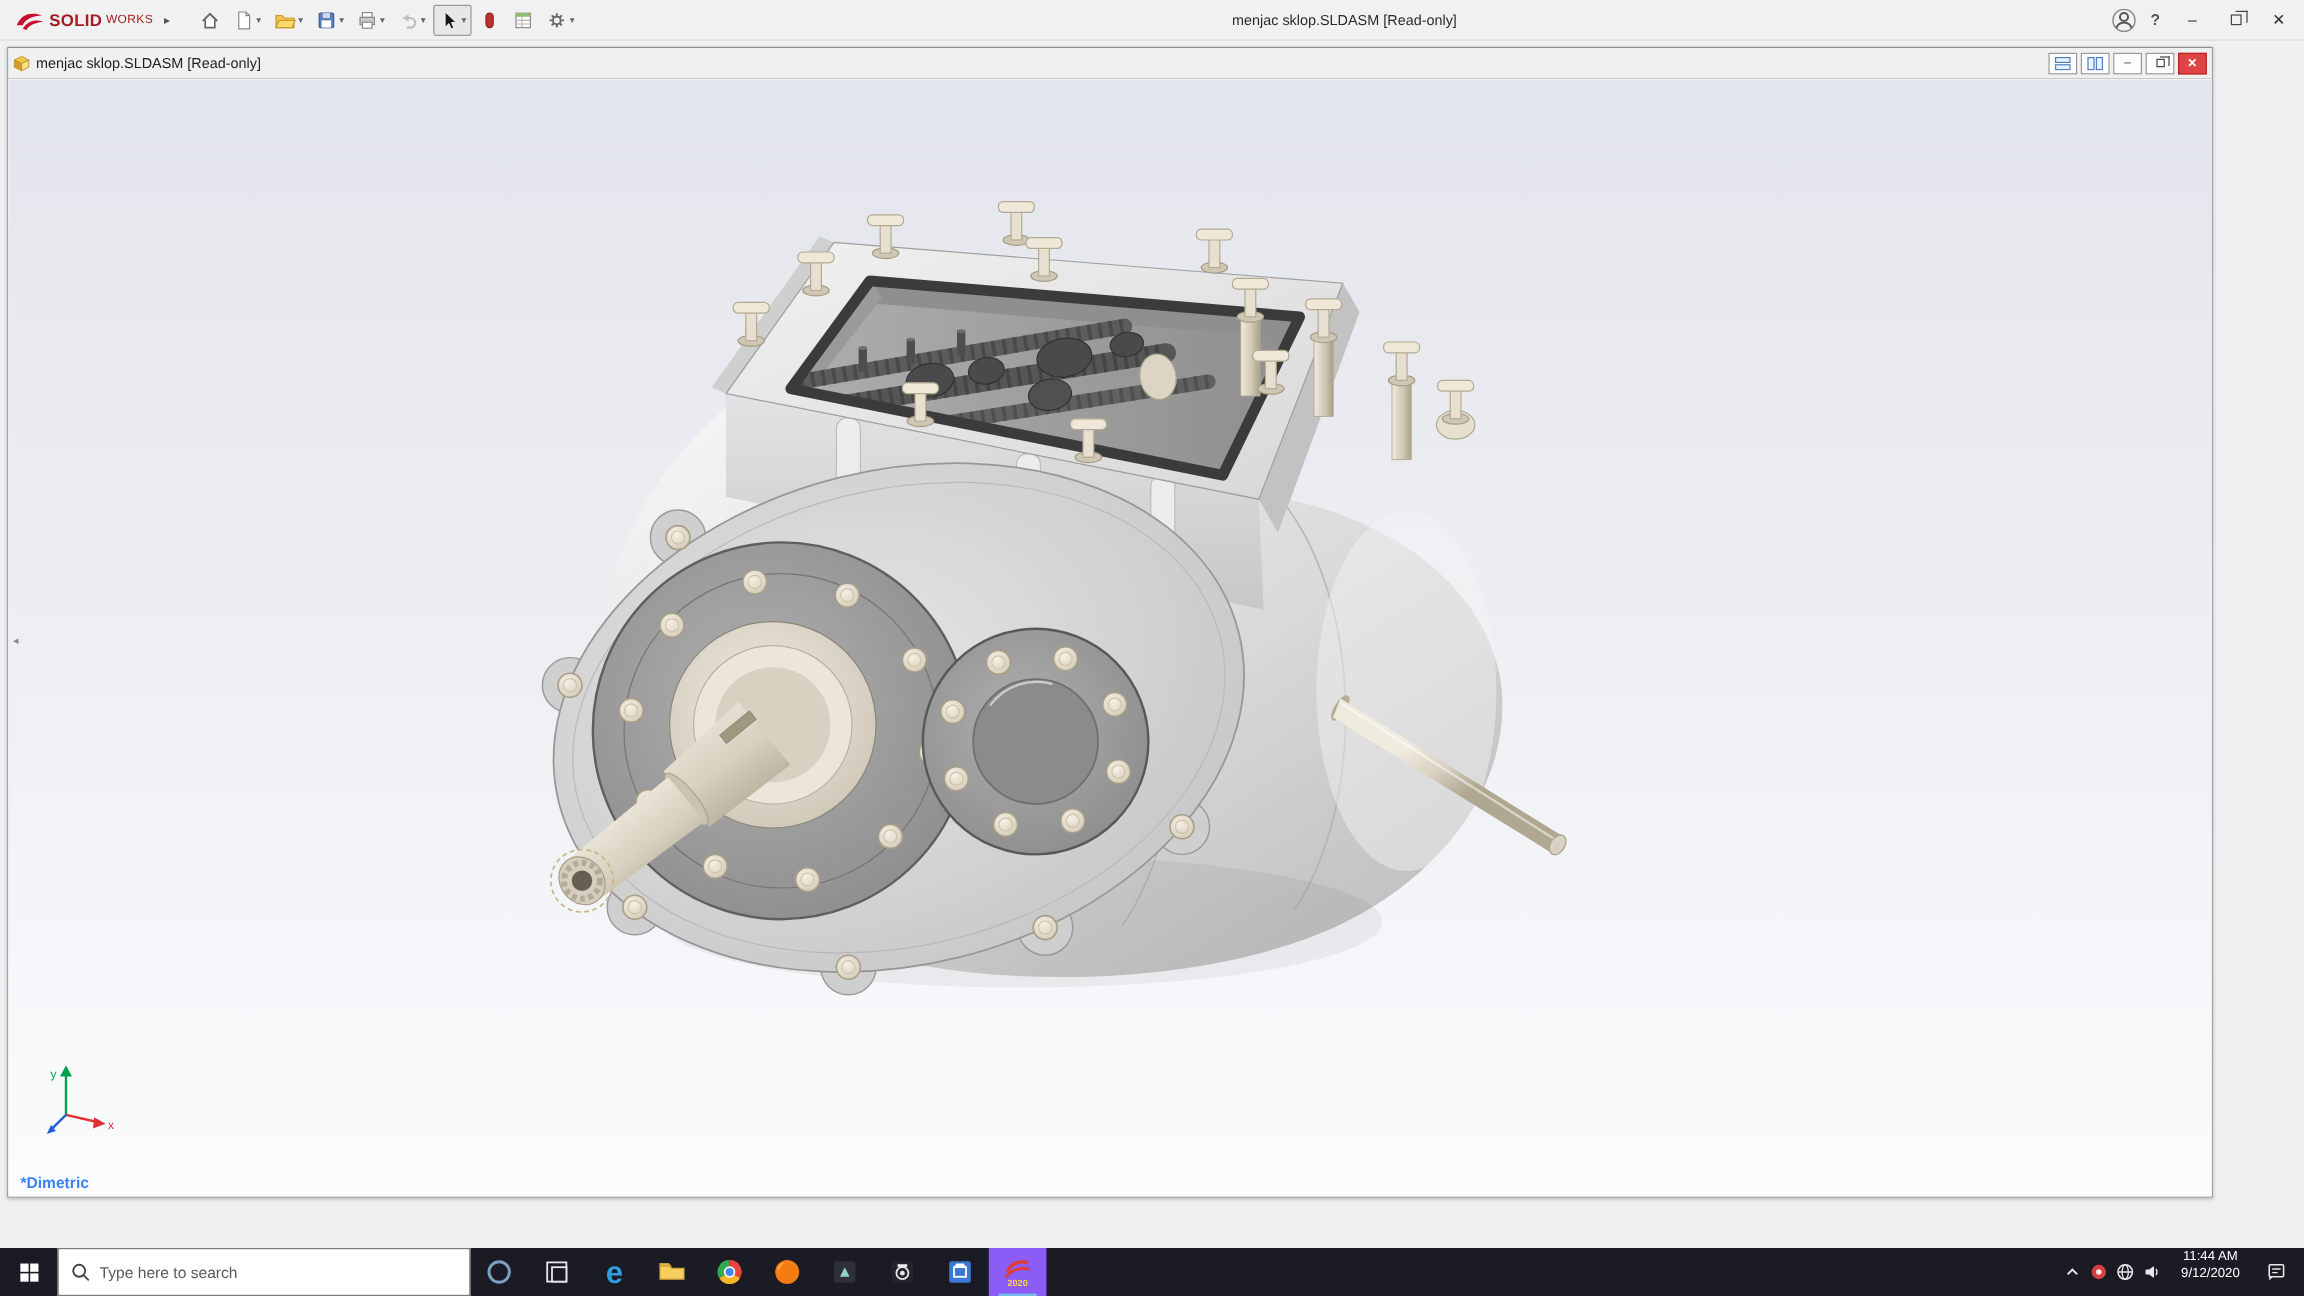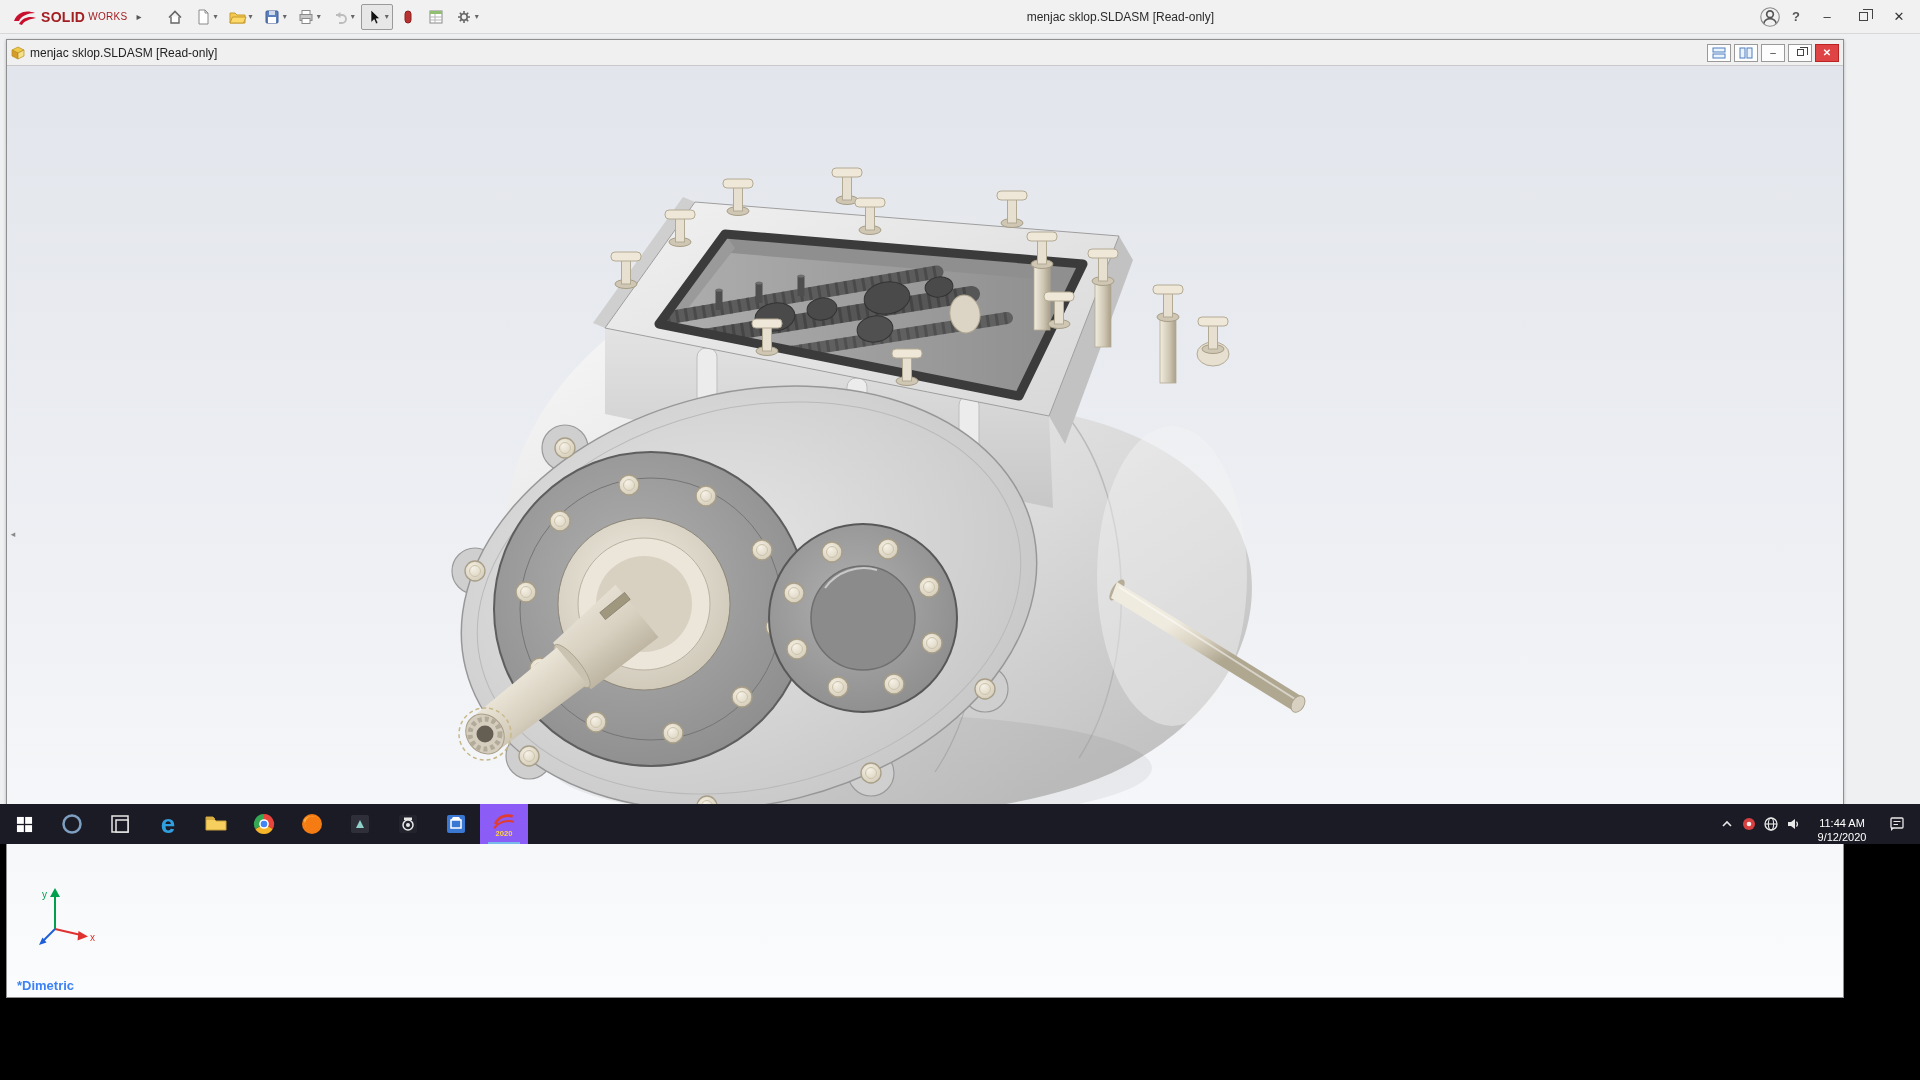--- a/index.html
+++ b/index.html
@@ -1,17 +1,17 @@
 <!DOCTYPE html>
 <html><head>
 <meta charset="utf-8">
 <style>
   *{margin:0;padding:0;box-sizing:border-box}
   html,body{width:1920px;height:1080px;overflow:hidden;font-family:"Liberation Sans",sans-serif;background:#000}
-  .app{position:relative;width:1920px;height:844px;background:#f0f0f0}
+  .app{position:relative;width:1920px;height:1080px;background:#f0f0f0}
 
   
   .titlebar{position:absolute;top:0;left:0;right:0;height:34px;background:#f1f1f1;border-bottom:1px solid #d8d8d8;display:flex;align-items:center}
   .brand{display:flex;align-items:center;gap:3px;padding:0 6px 0 12px}
   .b-solid{font-weight:700;color:#a31e22;font-size:14px;letter-spacing:.3px}
   .b-works{font-weight:400;color:#a31e22;font-size:10px;letter-spacing:.3px}
   .flyout{color:#555;font-size:10px;margin-left:6px;cursor:default}
   .qat{display:flex;align-items:center;gap:2px;margin-left:14px}
   .qbtn{display:flex;align-items:center;height:26px;padding:0 3px;border:1px solid transparent;border-radius:2px}
   .qbtn.active{border:1px solid #9a9a9a;background:#e7e7e7}
@@ -44,21 +44,21 @@
   
   .taskbar{position:absolute;left:0;right:0;bottom:0;height:40px;background:#1b1b26;display:flex;align-items:stretch;color:#e8e8e8}
   .tb-start{width:48px;display:flex;align-items:center;justify-content:center}
   .tb-search{width:344px;background:#fff;border:1px solid #7a7a7a;display:flex;align-items:center;gap:8px;padding:0 10px}
   .tb-search input{border:none;outline:none;background:transparent;font-size:13px;color:#333;width:260px;font-family:"Liberation Sans",sans-serif}
   .tb-search input::placeholder{color:#5a5a5a}
   .tslot{width:48px;display:flex;align-items:center;justify-content:center;position:relative}
   .tslot.active{background:#8b5cf6}
   .tslot.active::after{content:"";position:absolute;left:8px;right:8px;bottom:0;height:2px;background:#76b9ed}
   .edge-e{font-size:26px;font-weight:700;color:#2f9fe0;line-height:1}
-  .tray{margin-left:auto;display:flex;align-items:flex-end}
+  .tray{margin-left:auto;display:flex;align-items:flex-start}
   .tico{width:22px;height:40px;display:flex;align-items:center;justify-content:center}
   .clock{width:76px;text-align:center;font-size:11px;line-height:14px;color:#fff}
   .sliver{width:6px;border-left:1px solid #3a3a46}
   .sw-badge{font-size:7px;font-weight:700;fill:#ffd24c}
 </style>
 </head>
 <body>
 
 <div class="app">
 
@@ -444,20 +444,27 @@
 
   <div class="taskbar">
     <div class="tb-start">
       <svg width="17" height="17" viewBox="0 0 18 18">
         <rect x="1" y="1" width="7.3" height="7.3" fill="#fff"></rect>
           <rect x="9.7" y="1" width="7.3" height="7.3" fill="#fff"></rect>
         <rect x="1" y="9.7" width="7.3" height="7.3" fill="#fff"></rect>
           <rect x="9.7" y="9.7" width="7.3" height="7.3" fill="#fff"></rect>
       </svg>
     </div>
+    <div class="tb-search">
+      <svg width="16" height="16" viewBox="0 0 16 16">
+          <circle cx="7" cy="7" r="5" fill="none" stroke="#444" stroke-width="1.6"></circle>
+          <line x1="10.8" y1="10.8" x2="15" y2="15" stroke="#444" stroke-width="1.6"></line>
+        </svg>
+      <input type="text" placeholder="Type here to search" style="">
+    </div>
     <div class="tslot">
       <svg width="24" height="24" viewBox="0 0 24 24">
           <circle cx="12" cy="12" r="8.5" fill="none" stroke="#7f9fc0" stroke-width="2.5"></circle>
         </svg>
     </div>
     <div class="tslot">
       <svg width="24" height="24" viewBox="0 0 24 24">
           <rect x="4" y="4" width="16" height="16" fill="none" stroke="#e8e8e8" stroke-width="1.5"></rect>
           <rect x="8" y="8" width="12" height="12" fill="#1b1b26" stroke="#e8e8e8" stroke-width="1.5"></rect>
         </svg>

